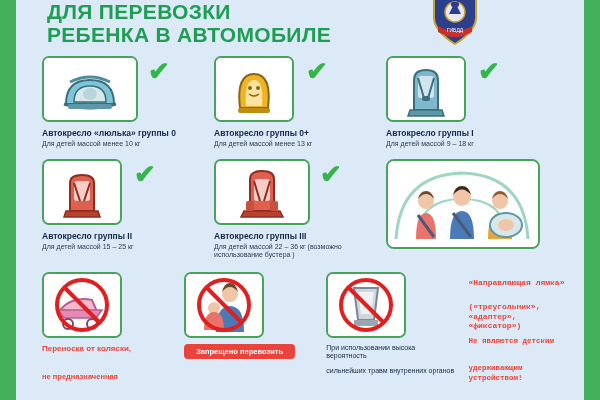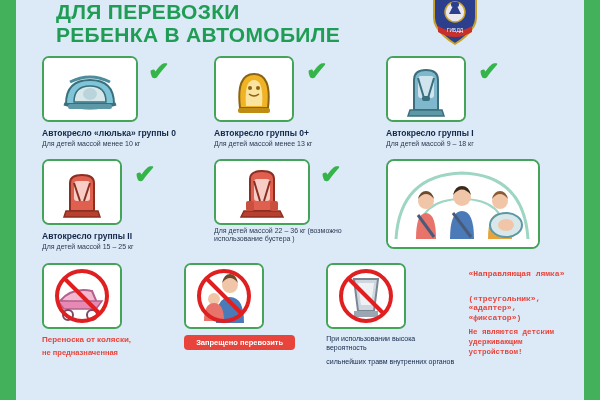--- a/index.html
+++ b/index.html
@@ -20,21 +20,21 @@
   .edge.left{left:0;}
   .edge.right{right:0;}
   .inner{
     position:absolute;left:16px;right:16px;top:0;bottom:0;
   }
   
   .header{
     position:relative;height:56px;
   }
   .title{
-    position:absolute;left:40px;top:0px;
+    position:absolute;left:31px;top:0px;
     color:#1f9d55;
     font-weight:bold;
     font-size:21px;
     line-height:23px;
     letter-spacing:0.3px;
     text-transform:uppercase;
   }
   .title .l1{display:block;}
   .title .l2{display:block;}
   
@@ -66,21 +66,21 @@
   }
   .banner{
     font-size:7.5px;color:#ffffff;background:#e8443b;border-radius:4px;
     padding:3px 12px;line-height:9px;font-weight:bold;margin-top:6px;
     display:inline-block;
   }
   .warn{
     font-size:8px;color:#e8443b;font-weight:bold;line-height:9.5px;margin-top:6px;
   }
   .warn2{
-    font-size:7.5px;color:#e8443b;line-height:9px;margin-top:3px;font-weight:bold;
+    font-size:7.5px;color:#e8443b;line-height:9px;margin-top:19px;font-weight:bold;
   }
   .note{
     font-size:7px;color:#13284a;line-height:8.5px;margin-top:6px;
   }
   .row2{margin-top:10px;}
   .row3{margin-top:12px;}
   
   svg{display:block;}
 </style>
 </head>
@@ -189,20 +189,21 @@
               <rect x="0" y="0" width="92" height="62" fill="#ffffff"></rect>
               <path d="M34 50 l0 -32 q0 -8 12 -8 q12 0 12 8 l0 32 z" fill="#e06050" stroke="#8c2f22" stroke-width="2"></path>
               <rect x="38" y="18" width="16" height="22" rx="3" fill="#f7cdc6"></rect>
               <path d="M28 50 l36 0 l3 6 l-42 0 z" fill="#b8402f" stroke="#8c2f22" stroke-width="1.5"></path>
               <path d="M38 20 l6 20 M54 20 l-6 20" stroke="#8c2f22" stroke-width="2"></path>
               <rect x="30" y="40" width="8" height="10" rx="2" fill="#c9503f"></rect>
               <rect x="54" y="40" width="8" height="10" rx="2" fill="#c9503f"></rect>
             </svg>
           </div>
           <div class="check w">✔</div>
+          <div class="cap">Автокресло группы III</div>
           <div class="sub">Для детей массой 22 – 36 кг (возможно использование бустера )</div>
         </div>
 
         <div class="cell">
           <div class="imgbox big">
             <svg width="150" height="86" viewBox="0 0 150 86">
               <rect x="0" y="0" width="150" height="86" fill="#ffffff"></rect>
               <path d="M8 78 q4 -64 66 -66 q62 2 66 66" fill="none" stroke="#9fd6c3" stroke-width="3"></path>
               <path d="M30 78 q0 -40 44 -40 q44 0 44 40" fill="none" stroke="#9fd6c3" stroke-width="2"></path>
 
@@ -273,20 +274,20 @@
           </div>
           <div class="note">При использовании высока вероятность</div>
           <div class="note">сильнейших травм внутренних органов</div>
         </div>
 
         <div class="cell" style="width:120px;font-family:Liberation Mono, monospace;">
           <div class="warn">«Направляющая лямка»</div>
           <div class="warn" style="margin-top:15px;">(«треугольник»,</div>
           <div class="warn" style="margin-top:0;">«адаптер», «фиксатор»)</div>
           <div class="warn2" style="margin-top:6px;">Не являются детским</div>
-          <div class="warn2" style="margin-top:1px;">удерживающим</div>
+          <div class="warn2" style="margin-top:18px;">удерживающим</div>
           <div class="warn2" style="margin-top:1px;">устройством!</div>
         </div>
 
       </div>
     </div>
   </div>
 </div>
 
 </body></html>

